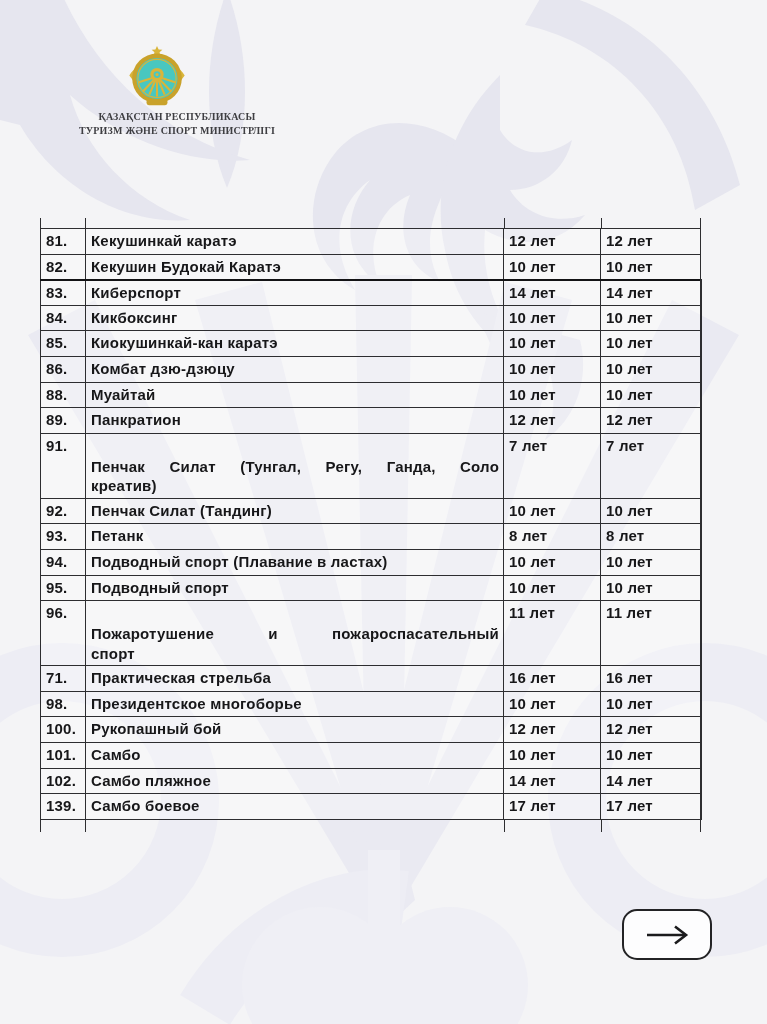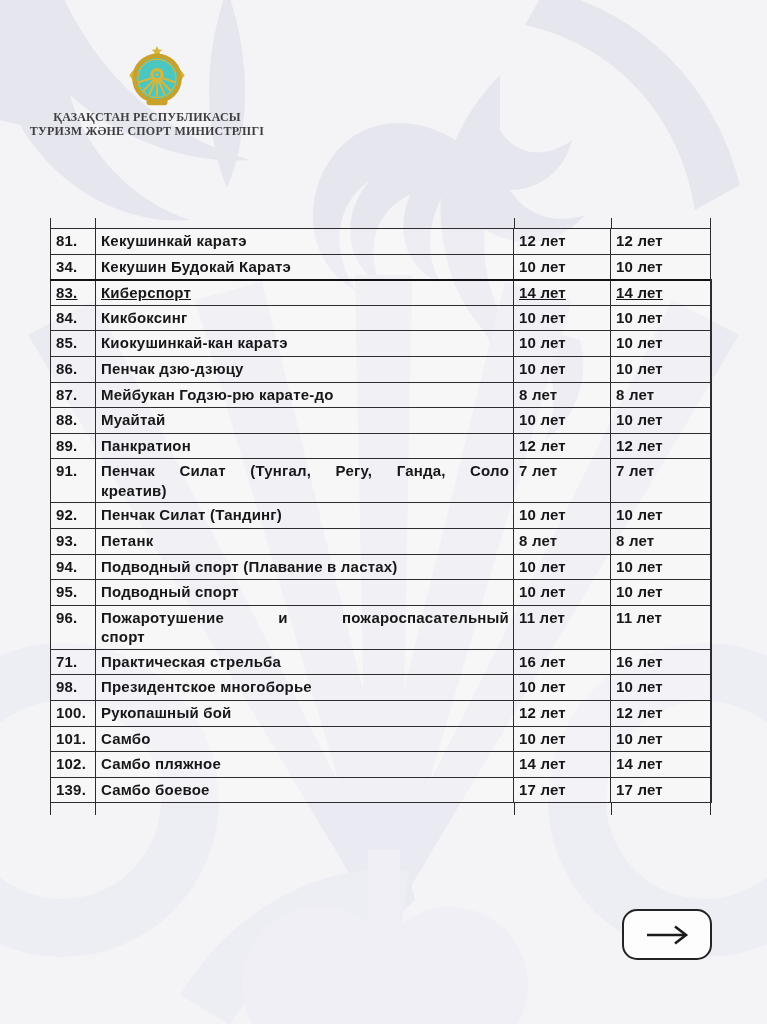--- a/index.html
+++ b/index.html
@@ -8,49 +8,49 @@
     width:767px;height:1024px;
     background:#f4f4f6;
     overflow:hidden;
     font-family:"Liberation Sans",sans-serif;
   }
   
   .ornament{position:absolute;left:0;top:0;width:767px;height:1024px;z-index:0;}
   
   .emblem{position:absolute;left:126px;top:45px;width:62px;height:63px;z-index:2;}
   .ministry{
-    position:absolute;left:16px;top:110px;width:262px;z-index:2;
+    position:absolute;left:46px;top:110px;width:262px;z-index:2;
     text-align:center;
     font-family:"Liberation Serif",serif;
     font-weight:bold;
-    font-size:12px;line-height:14px;
+    font-size:10px;line-height:14px;
     color:#3e3e42;letter-spacing:.2px;
   }
   
-  .table-wrap{position:absolute;left:50px;top:228px;width:590px;z-index:2;}
+  .table-wrap{position:absolute;left:40px;top:228px;width:590px;z-index:2;}
   table.sports{
     border-collapse:collapse;table-layout:fixed;width:661px;
     font-size:15px;font-weight:bold;color:#171719;
     letter-spacing:.2px;
   }
   table.sports td{
     border:1px solid #2d2d30;
     padding:2px 4px 2px 5px;
     line-height:19.5px;
     vertical-align:top;
     overflow:hidden;
     background:rgba(255,255,255,0.28);
   }
   table.sports tr{height:25.6px;}
   td.c-num{vertical-align:middle;padding-left:6px;}
   td.c-name{padding-left:8px;padding-right:2px;text-align:justify;}
   td.c-age{padding-left:5px;}
-  tr.section-start td{border-top:2.5px solid #131315;text-decoration:underline;}
+  tr.section-start td{border-top:2.5px solid #131315;}
   tr.in-section td:last-child{border-right-width:2px;}
-  .jline{display:block;text-align:justify;text-align-last:justify;}
+  .jline{display:block;text-align:justify;text-align-last:justify;margin-top:21px;}
   .vext{position:absolute;width:1px;background:#2d2d30;}
   .vext.top{top:-10px;height:10px;}
   .vext.bot{bottom:-12px;height:12px;}
   
   .next-btn{
     position:absolute;left:622px;top:909px;width:90px;height:51px;z-index:2;
     background:#fdfdfe;border:2.5px solid #232325;border-radius:15px;
     display:flex;align-items:center;justify-content:center;
     box-sizing:border-box;cursor:pointer;padding:0;
   }
@@ -144,21 +144,21 @@
         </colgroup>
       <tbody>
 
       <tr>
             <td class="c-num">81.</td>
             <td class="c-name">Кекушинкай каратэ</td>
             <td class="c-age">12 лет</td>
             <td class="c-age">12 лет</td>
           </tr>
           <tr>
-            <td class="c-num">34.</td>
+            <td class="c-num">82.</td>
             <td class="c-name">Кекушин Будокай Каратэ</td>
             <td class="c-age">10 лет</td>
             <td class="c-age">10 лет</td>
           </tr>
           <tr class="section-start in-section">
             <td class="c-num">83.</td>
             <td class="c-name">Киберспорт</td>
             <td class="c-age">14 лет</td>
             <td class="c-age">14 лет</td>
           </tr>
@@ -169,29 +169,23 @@
             <td class="c-age">10 лет</td>
           </tr>
           <tr class="in-section">
             <td class="c-num">85.</td>
             <td class="c-name">Киокушинкай-кан каратэ</td>
             <td class="c-age">10 лет</td>
             <td class="c-age">10 лет</td>
           </tr>
           <tr class="in-section">
             <td class="c-num">86.</td>
-            <td class="c-name">Пенчак дзю-дзюцу</td>
-            <td class="c-age">10 лет</td>
-            <td class="c-age">10 лет</td>
-          </tr>
-          <tr class="in-section">
-            <td class="c-num">87.</td>
-            <td class="c-name">Мейбукан Годзю-рю карате-до</td>
-            <td class="c-age">8 лет</td>
-            <td class="c-age">8 лет</td>
+            <td class="c-name">Комбат дзю-дзюцу</td>
+            <td class="c-age">10 лет</td>
+            <td class="c-age">10 лет</td>
           </tr>
           <tr class="in-section">
             <td class="c-num">88.</td>
             <td class="c-name">Муайтай</td>
             <td class="c-age">10 лет</td>
             <td class="c-age">10 лет</td>
           </tr>
           <tr class="in-section">
             <td class="c-num">89.</td>
             <td class="c-name">Панкратион</td>

